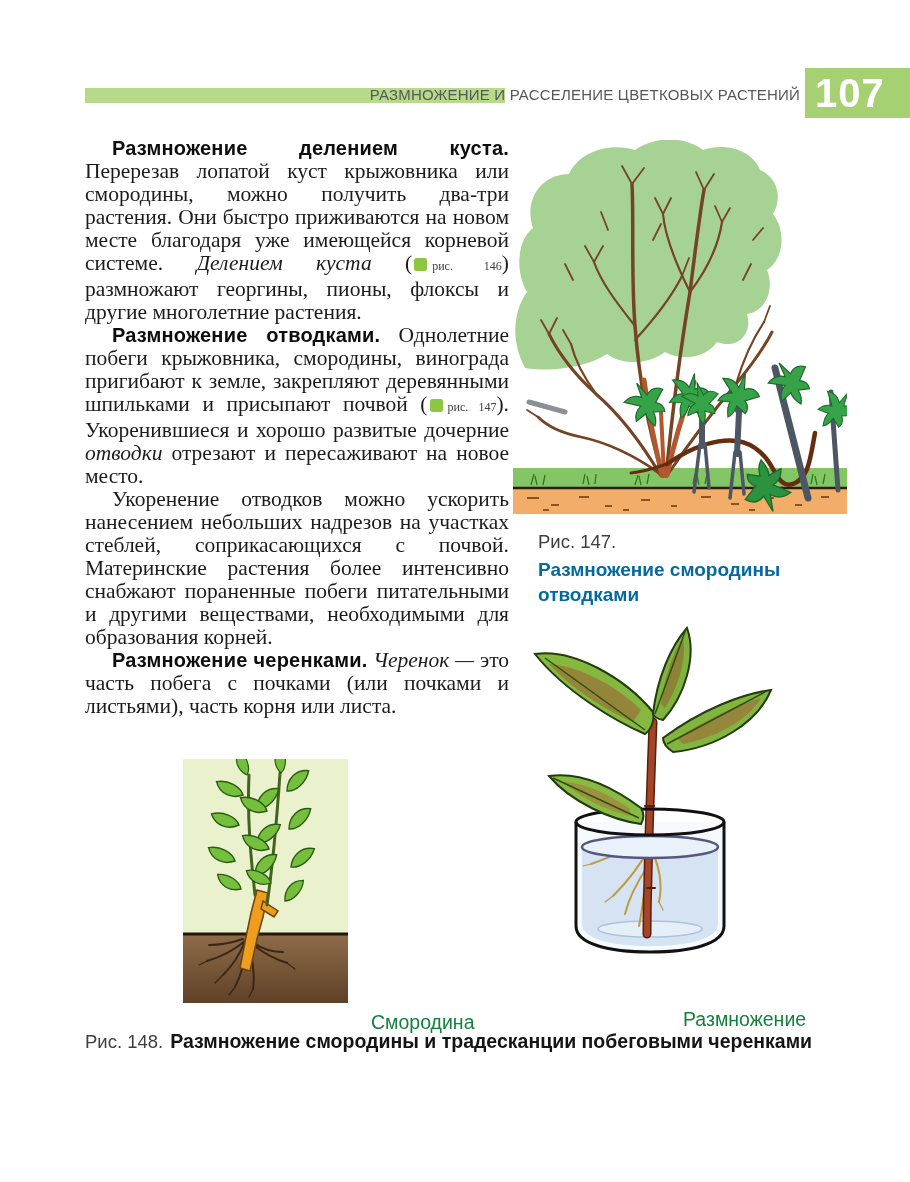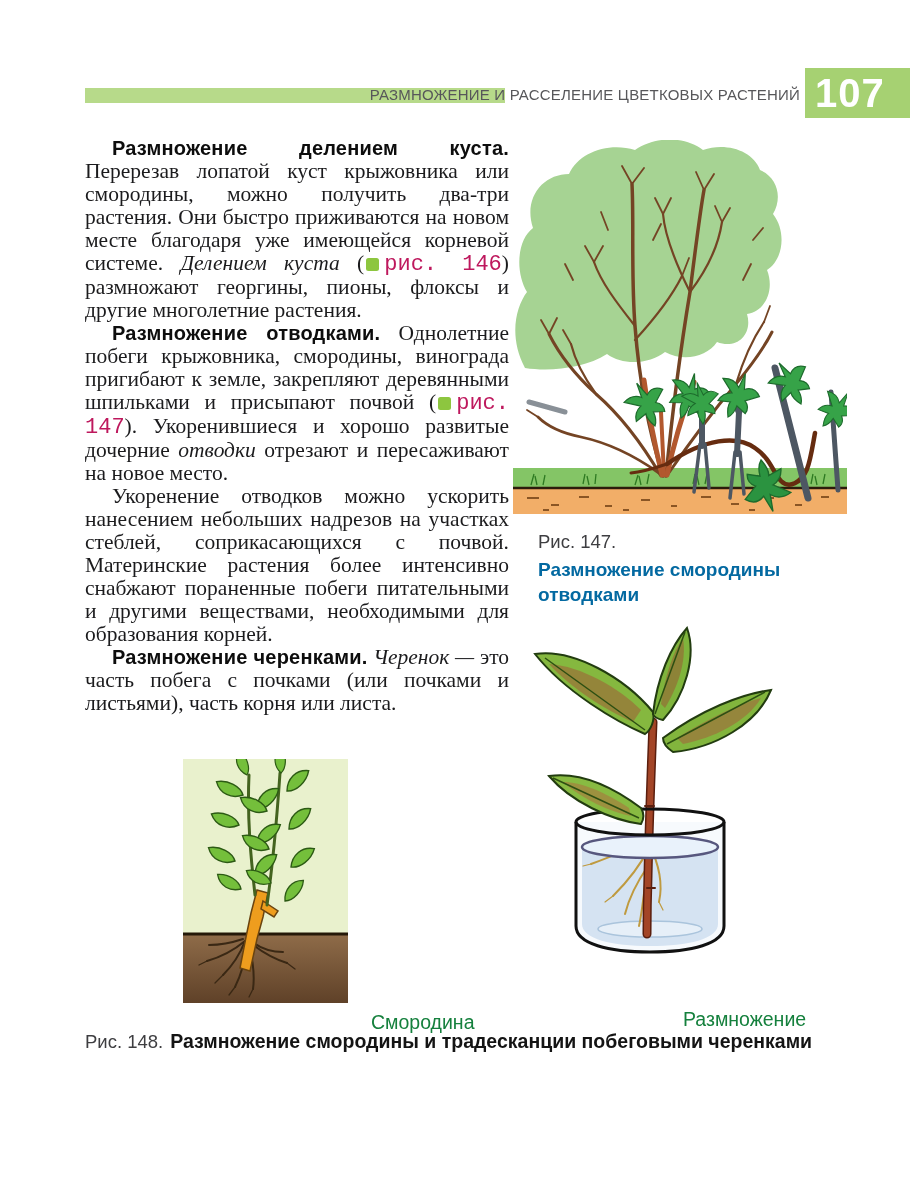--- a/index.html
+++ b/index.html
@@ -28,22 +28,22 @@
     position:absolute; left:85px; top:137px; width:424px;
     font-size:21.5px; line-height:23px; color:#1b1b1d; text-align:justify;
   }
   .column p{margin:0; text-indent:27px;}
   .rh{
     font-family:"Liberation Sans","DejaVu Sans",sans-serif;
     font-weight:bold; font-size:20px; letter-spacing:.2px; color:#0d0d0d;
   }
   .it{font-style:italic;}
   .fr{
-    font-family:Liberation Mono, monospace;
-    font-size:22px; color:#be185d;
+    font-family:Liberation Serif, serif;
+    font-size:12px; color:#404040;
   }
   .mk{
     display:inline-block; width:13px; height:13px; border-radius:2.5px;
     background:var(--marker); margin:0 5px 0 2px; vertical-align:-1px;
   }
   
   .fig{position:absolute;}
   .fig svg{display:block; width:100%; height:100%;}
   .fig147{left:513px; top:140px; width:334px; height:374px;}
   .figtrad{left:525px; top:626px; width:350px; height:348px;}

